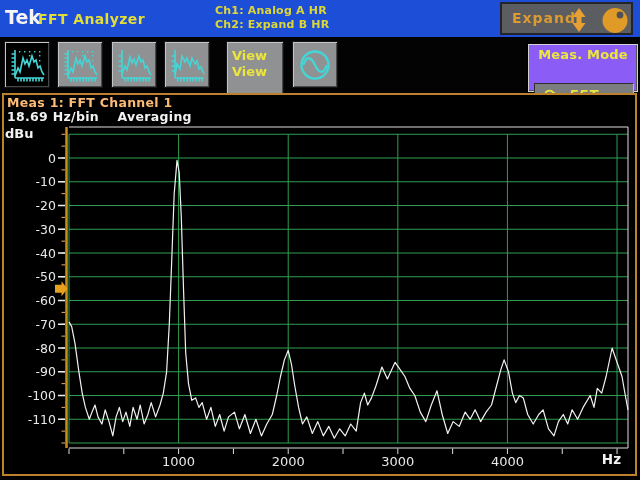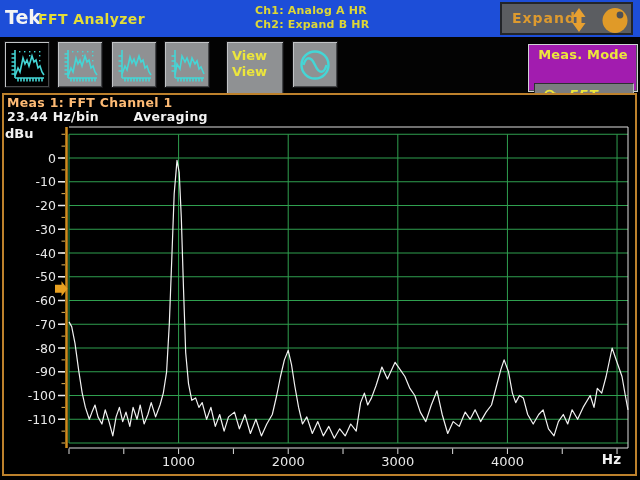--- a/index.html
+++ b/index.html
@@ -5,52 +5,52 @@
   html,body{margin:0;padding:0;}
   body{
     width:640px;height:480px;position:relative;overflow:hidden;
     background:#000;font-family:"DejaVu Sans",sans-serif;
     -webkit-font-smoothing:none;
   }
   
   .topbar{position:absolute;left:0;top:0;width:640px;height:37px;background:#1d4ed8;}
   .brand{position:absolute;left:5px;top:6px;font-size:19px;font-weight:bold;color:#f4f4f4;}
   .app-title{position:absolute;left:38px;top:11px;font-size:14px;font-weight:bold;color:#e3dd38;letter-spacing:.4px;}
-  .ch-block{position:absolute;left:215px;top:4px;font-size:11px;font-weight:bold;color:#ddd736;line-height:14px;letter-spacing:.2px;margin-left:40px;}
+  .ch-block{position:absolute;left:215px;top:4px;font-size:11px;font-weight:bold;color:#ddd736;line-height:14px;letter-spacing:.2px;}
   .expand-btn{position:absolute;left:500px;top:2px;width:133px;height:33px;box-sizing:border-box;
     background:#5b5d61;border:2px solid #232529;}
   .expand-label{position:absolute;left:10px;top:6px;font-size:14px;font-weight:bold;color:#dd9a2f;letter-spacing:1px;}
   .expand-arrow{position:absolute;left:69px;top:3px;}
   .expand-knob{position:absolute;left:98px;top:2px;}
   
   .toolbar{position:absolute;left:0;top:37px;width:640px;height:56px;background:#030303;}
   .tbtn{position:absolute;top:4px;width:46px;height:47px;box-sizing:border-box;
     background:#8f9193;border:1px solid #141416;
     box-shadow:inset 1px 1px 0 #c2c4c6, inset -1px -1px 0 #46484a;}
   .tbtn.sel{background:#000;}
   .tbtn svg{display:block;margin:2px auto 0;}
   .view-setup{position:absolute;left:202px;top:4px;width:58px;height:62px;box-sizing:border-box;
     background:#8f9193;border:1px solid #141416;
     box-shadow:inset 1px 1px 0 #c2c4c6, inset -1px -1px 0 #46484a;
     color:#ece63c;font-size:13px;font-weight:bold;line-height:16px;padding:6px 0 0 5px;margin-left:24px;}
   .meas-mode{position:absolute;left:528px;top:7px;width:110px;height:48px;box-sizing:border-box;
-    background:#a21caf;border:1px solid #d0d2d4;box-shadow:0 0 0 1px #000, inset -1px -1px 0 #505254;}
+    background:#8b5cf6;border:1px solid #d0d2d4;box-shadow:0 0 0 1px #000, inset -1px -1px 0 #505254;}
   .mm-label{text-align:center;margin-top:2px;font-size:13px;font-weight:bold;color:#ece63c;letter-spacing:.2px;}
   .mm-value{position:absolute;left:5px;top:38px;width:98px;height:22px;background:#7b7d7f;
     border-top:1px solid #2e3032;border-left:1px solid #2e3032;
     border-bottom:1px solid #b8babc;border-right:1px solid #b8babc;}
   .mm-value .cyc{position:absolute;left:7px;top:3px;}
   .mm-fft{position:absolute;left:0;top:3px;width:100%;text-align:center;
     font-size:13px;font-weight:bold;font-style:italic;color:#ece63c;letter-spacing:1px;}
   
   .display-frame{position:absolute;left:2px;top:93px;width:631px;height:379px;
     border:2px solid #bd812c;background:#000;}
   .meas-title{position:absolute;left:7px;top:95px;font-size:12.5px;font-weight:bold;color:#fdba74;letter-spacing:.3px;}
   .meas-sub{position:absolute;left:7px;top:109px;font-size:12.5px;font-weight:bold;color:#f2f2f2;letter-spacing:.3px;}
-  .meas-sub .avg{margin-left:30px;}
+  .meas-sub .avg{margin-left:14px;}
   .y-unit{position:absolute;left:5px;top:126px;font-size:13px;font-weight:bold;color:#f2f2f2;}
   #plot-svg{position:absolute;left:0;top:0;width:640px;height:480px;}
 </style>
 </head>
 <body>
 
 <div class="topbar">
   <div class="brand">Tek</div>
   <div class="app-title">FFT Analyzer</div>
   <div class="ch-block">
@@ -249,16 +249,16 @@
     <text x="288.21568627450984" y="466" text-anchor="middle" fill="#e8e8e8" font-size="13" font-family="DejaVu Sans, sans-serif">2000</text>
     <text x="397.8235294117647" y="466" text-anchor="middle" fill="#e8e8e8" font-size="13" font-family="DejaVu Sans, sans-serif">3000</text>
     <text x="507.4313725490196" y="466" text-anchor="middle" fill="#e8e8e8" font-size="13" font-family="DejaVu Sans, sans-serif">4000</text>
     <text x="621" y="464" text-anchor="end" fill="#f2f2f2" font-size="13.5" font-weight="bold" font-family="DejaVu Sans, sans-serif">Hz</text>
     <polygon points="55,284.625 61.5,284.625 61.5,281.125 67.5,288.625 61.5,296.125 61.5,292.625 55,292.625" fill="#e8a020"></polygon>
     <polyline points="69.0,321.9 71.7,326.6 75.0,343.3 78.9,371.8 82.2,393.1 85.4,407.4 89.3,419.3 92.0,412.1 95.0,405.0 98.0,416.9 101.9,424.0 105.2,409.8 109.0,421.6 112.8,435.9 116.1,416.9 119.4,407.4 122.7,421.6 126.0,412.1 129.8,426.4 133.1,407.4 137.0,419.3 140.2,405.0 144.1,424.0 147.9,414.5 151.2,402.6 155.6,416.9 160.0,405.0 163.3,393.1 166.6,371.8 169.3,324.3 172.0,253.0 174.2,193.6 177.0,160.4 179.2,172.3 181.3,217.4 183.5,288.6 185.7,352.8 188.5,383.6 191.8,400.3 195.6,397.9 198.9,407.4 202.2,402.6 206.6,419.3 210.9,407.4 215.3,426.4 219.7,414.5 224.1,431.1 228.5,416.9 234.5,412.1 239.4,428.8 244.9,414.5 250.4,433.5 255.9,419.3 261.4,435.9 266.8,424.0 272.3,414.5 276.7,395.5 280.5,376.5 284.4,359.9 288.2,350.4 291.5,364.6 294.8,386.0 298.6,407.4 302.5,424.0 306.8,416.9 312.3,433.5 317.8,421.6 323.3,435.9 328.8,426.4 334.3,438.3 339.7,428.8 345.2,435.9 350.7,424.0 356.2,431.1 360.6,402.6 364.4,393.1 367.7,405.0 371.5,397.9 375.9,386.0 381.9,367.0 387.4,378.9 395.1,362.3 400.0,369.4 404.9,376.5 409.9,388.4 414.8,395.5 420.3,412.1 425.8,421.6 431.3,405.0 437.0,390.8 442.2,414.5 447.7,433.5 453.2,421.6 459.2,426.4 465.2,412.1 470.2,419.3 475.1,409.8 480.6,421.6 486.1,412.1 491.5,405.0 496.5,386.0 500.9,369.4 504.1,359.9 508.5,371.8 512.4,393.1 515.7,402.6 519.5,395.5 523.3,397.9 527.7,414.5 533.2,424.0 538.7,414.5 543.1,409.8 548.5,428.8 554.0,435.9 558.4,421.6 563.3,414.5 567.7,424.0 572.1,409.8 577.6,419.3 583.1,407.4 590.2,395.5 594.0,407.4 597.3,388.4 601.7,393.1 606.1,376.5 612.1,348.0 617.0,362.3 622.0,376.5 625.3,395.5 628.0,409.8" stroke="#f2f2f2" stroke-width="1.2" fill="none" stroke-linejoin="round"></polyline>
   </svg>
 
 <div class="meas-title">Meas 1: FFT Channel 1</div>
 <div class="meas-sub">
-  <span>23.44 Hz/bin</span>
+  <span>18.69 Hz/bin</span>
   <span class="avg">Averaging</span>
 </div>
 <div class="y-unit">dBu</div>
 
 </body></html>

